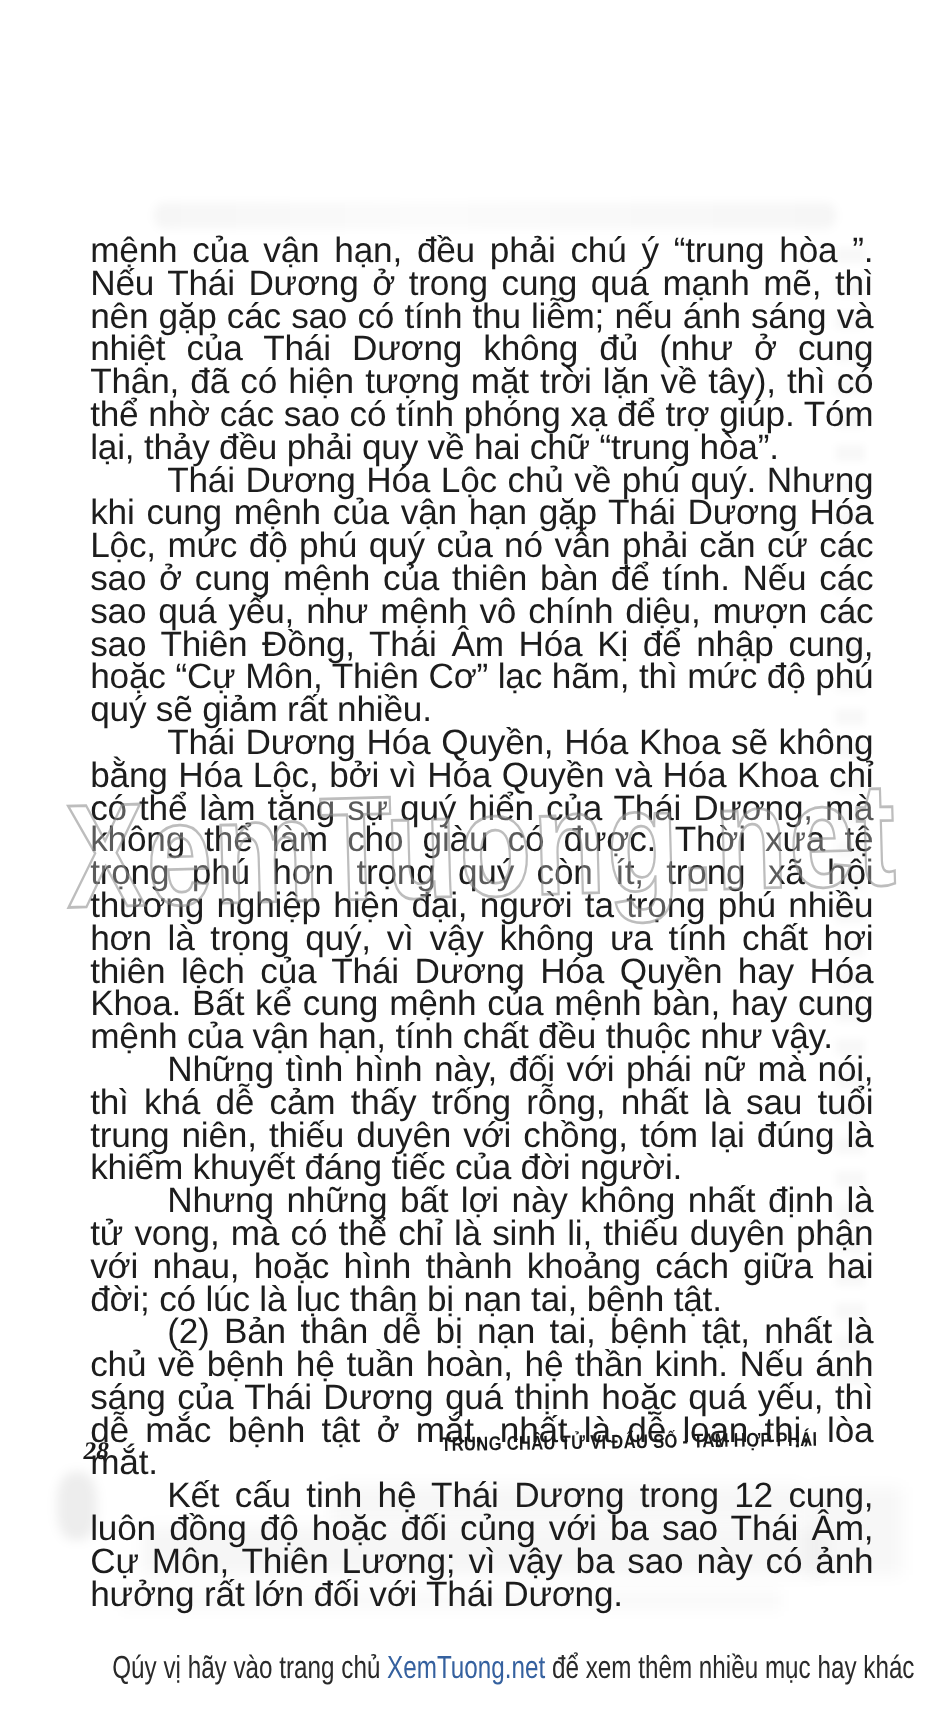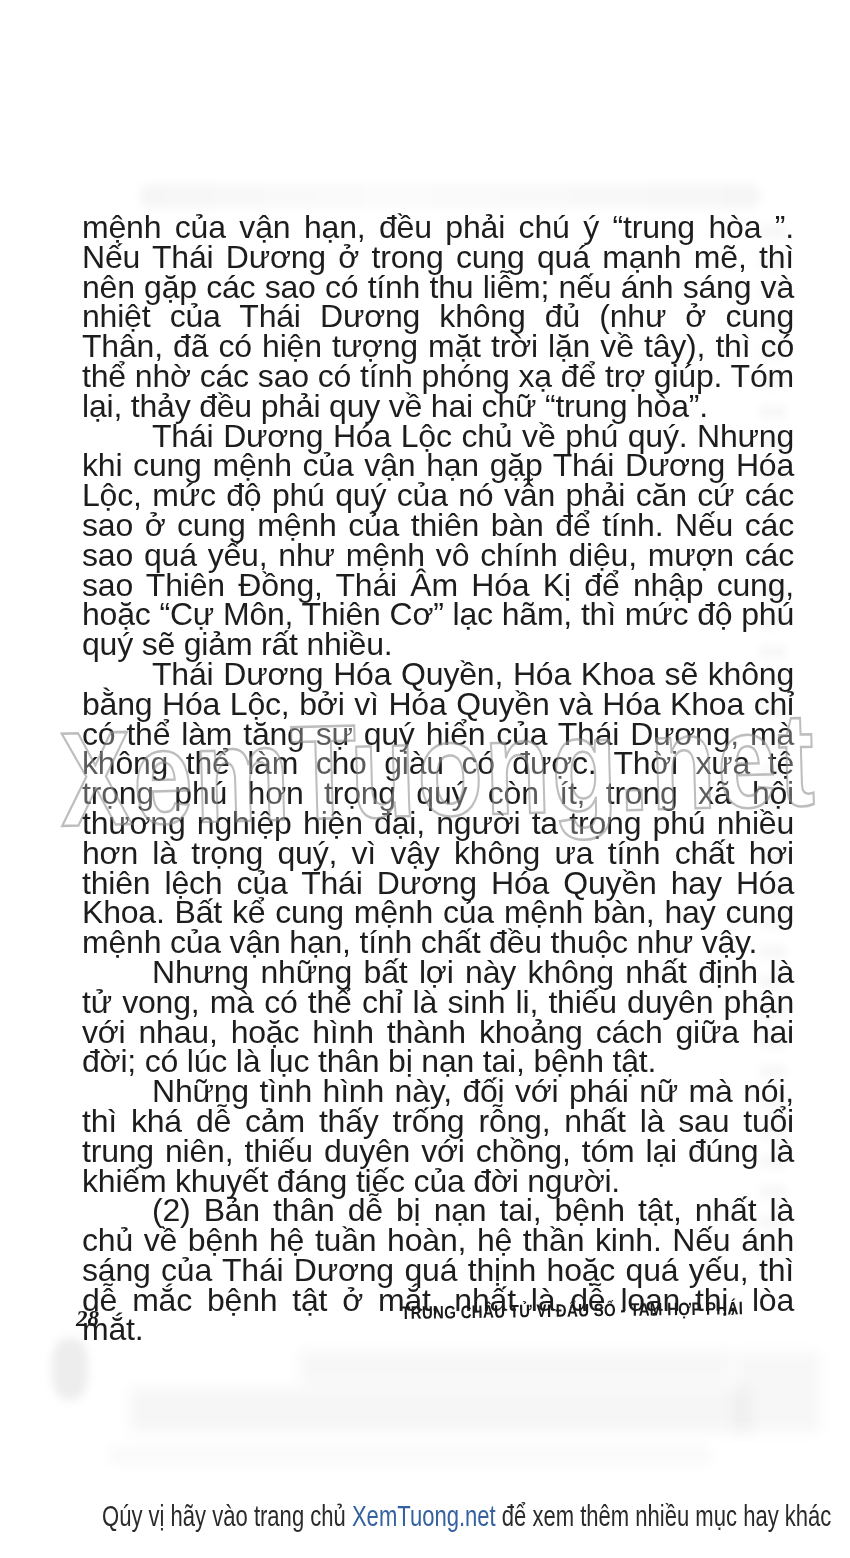--- a/index.html
+++ b/index.html
@@ -94,23 +94,24 @@
 
 <div class="page">
 
   <div class="art art-top"></div>
   <div class="art art-right"></div>
 
   <main class="text-block">
     <p class="para">mệnh của vận hạn, đều phải chú ý “trung hòa ”. Nếu Thái Dương ở trong cung quá mạnh mẽ, thì nên gặp các sao có tính thu liễm; nếu ánh sáng và nhiệt của Thái Dương không đủ (như ở cung Thân, đã có hiện tượng mặt trời lặn về tây), thì có thể nhờ các sao có tính phóng xạ để trợ giúp. Tóm lại, thảy đều phải quy về hai chữ “trung hòa”.</p>
     <p class="para ind">Thái Dương Hóa Lộc chủ về phú quý. Nhưng khi cung mệnh của vận hạn gặp Thái Dương Hóa Lộc, mức độ phú quý của nó vẫn phải căn cứ các sao ở cung mệnh của thiên bàn để tính. Nếu các sao quá yếu, như mệnh vô chính diệu, mượn các sao Thiên Đồng, Thái Âm Hóa Kị để nhập cung, hoặc “Cự Môn, Thiên Cơ” lạc hãm, thì mức độ phú quý sẽ giảm rất nhiều.</p>
     <p class="para ind">Thái Dương Hóa Quyền, Hóa Khoa sẽ không bằng Hóa Lộc, bởi vì Hóa Quyền và Hóa Khoa chỉ có thể làm tăng sự quý hiển của Thái Dương, mà không thể làm cho giàu có được. Thời xưa tệ trọng phú hơn trọng quý còn ít, trong xã hội thương nghiệp hiện đại, người ta trọng phú nhiều hơn là trọng quý, vì vậy không ưa tính chất hơi thiên lệch của Thái Dương Hóa Quyền hay Hóa Khoa. Bất kể cung mệnh của mệnh bàn, hay cung mệnh của vận hạn, tính chất đều thuộc như vậy.</p>
+    <p class="para ind">Những tình hình này, đối với phái nữ mà nói, thì khá dễ cảm thấy trống rỗng, nhất là sau tuổi trung niên, thiếu duyên với chồng, tóm lại đúng là khiếm khuyết đáng tiếc của đời người.</p>
     <p class="para ind">Nhưng những bất lợi này không nhất định là tử vong, mà có thể chỉ là sinh li, thiếu duyên phận với nhau, hoặc hình thành khoảng cách giữa hai đời; có lúc là lục thân bị nạn tai, bệnh tật.</p>
-    <p class="para ind">Những tình hình này, đối với phái nữ mà nói, thì khá dễ cảm thấy trống rỗng, nhất là sau tuổi trung niên, thiếu duyên với chồng, tóm lại đúng là khiếm khuyết đáng tiếc của đời người.</p>
     <p class="para ind">(2) Bản thân dễ bị nạn tai, bệnh tật, nhất là chủ về bệnh hệ tuần hoàn, hệ thần kinh. Nếu ánh sáng của Thái Dương quá thịnh hoặc quá yếu, thì dễ mắc bệnh tật ở mắt, nhất là dễ loạn thị, lòa mắt.</p>
+    <p class="para ind">Kết cấu tinh hệ Thái Dương trong 12 cung, luôn đồng độ hoặc đối củng với ba sao Thái Âm, Cự Môn, Thiên Lương; vì vậy ba sao này có ảnh hưởng rất lớn đối với Thái Dương.</p>
   </main>
 
   <div class="watermark">XemTuong.net</div>
 
   <span class="pagenum">28</span>
   <span class="running-title">TRUNG CHÂU TỬ VI ĐẨU SỐ - TAM HỢP PHÁI</span>
 
   <div class="art art-b1"></div>
   <div class="art art-b2"></div>
   <div class="art art-b3"></div>

